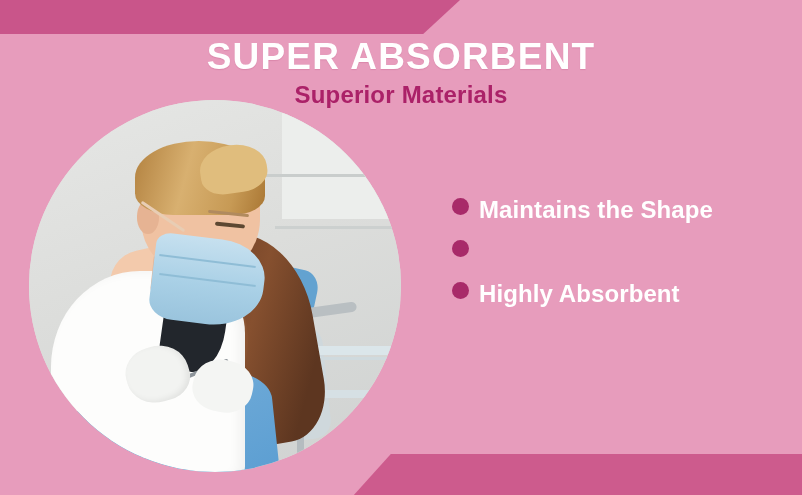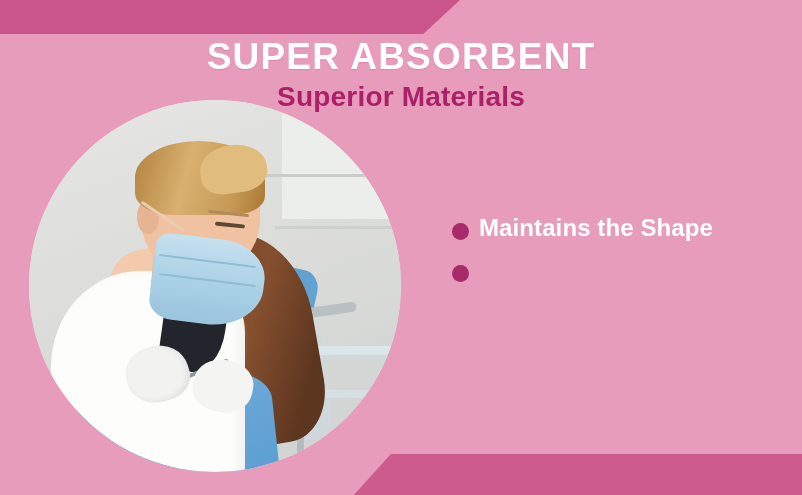--- a/index.html
+++ b/index.html
@@ -24,21 +24,21 @@
 
   
   .title-block{position:absolute;left:0;top:38px;width:802px;text-align:center;z-index:6;}
   .title-main{
     font-size:37px;font-weight:bold;color:#ffffff;
     letter-spacing:1.2px;line-height:1.0;
     text-shadow:0 1px 1px rgba(160,40,95,.18);
   }
   .title-sub{
     margin-top:8px;
-    font-size:28px;font-weight:bold;color:#ab2168;
+    font-size:24px;font-weight:bold;color:#ab2168;
     letter-spacing:.2px;line-height:1.0;
   }
 
   
   .photo-circle{
     position:absolute;left:29px;top:100px;width:372px;height:372px;
     border-radius:50%;overflow:hidden;background:#dfe0de;z-index:4;
   }
   .photo-inner{position:absolute;inset:0;}
 
@@ -102,21 +102,21 @@
     position:absolute;left:16%;top:74%;width:50%;height:30%;
     background:linear-gradient(160deg,#8fc0e4 0%,#6aa7d6 45%,#5b9ed2 100%);
     border-radius:24% 30% 8% 10%;transform:rotate(-6deg);
   }
   .pat-shirt{position:absolute;left:12%;top:80%;width:30%;height:24%;background:#1d3f86;border-radius:26% 20% 6% 6%;transform:rotate(-4deg);}
   .pat-bib2{position:absolute;left:22%;top:78%;width:34%;height:26%;background:#7ab4dd;border-radius:30% 26% 8% 10%;transform:rotate(-8deg);opacity:.92;}
   .pat-bib-fold{position:absolute;left:30%;top:86%;width:3px;height:16%;background:rgba(255,255,255,.45);transform:rotate(-6deg);}
 
   
   .features{position:absolute;left:452px;top:198px;z-index:6;}
-  .feature-row{display:flex;align-items:flex-end;height:42px;}
+  .feature-row{display:flex;align-items:flex-start;height:42px;}
   .bullet-dot{
     width:17px;height:17px;border-radius:50%;
     background:#a82a69;flex:0 0 auto;margin-right:10px;
   }
   .feature-label{
     font-size:24px;font-weight:bold;color:#ffffff;
     line-height:1;letter-spacing:.1px;white-space:nowrap;
   }
 </style>
 </head>
@@ -177,15 +177,19 @@
   </div>
 
   <div class="features">
     <div class="feature-row">
       <span class="bullet-dot"></span>
       <span class="feature-label">Maintains the Shape</span>
     </div>
     <div class="feature-row">
       <span class="bullet-dot"></span>
     </div>
+    <div class="feature-row">
+      <span class="bullet-dot"></span>
+      <span class="feature-label">Highly Absorbent</span>
+    </div>
   </div>
 
 </div>
 
 </body></html>

